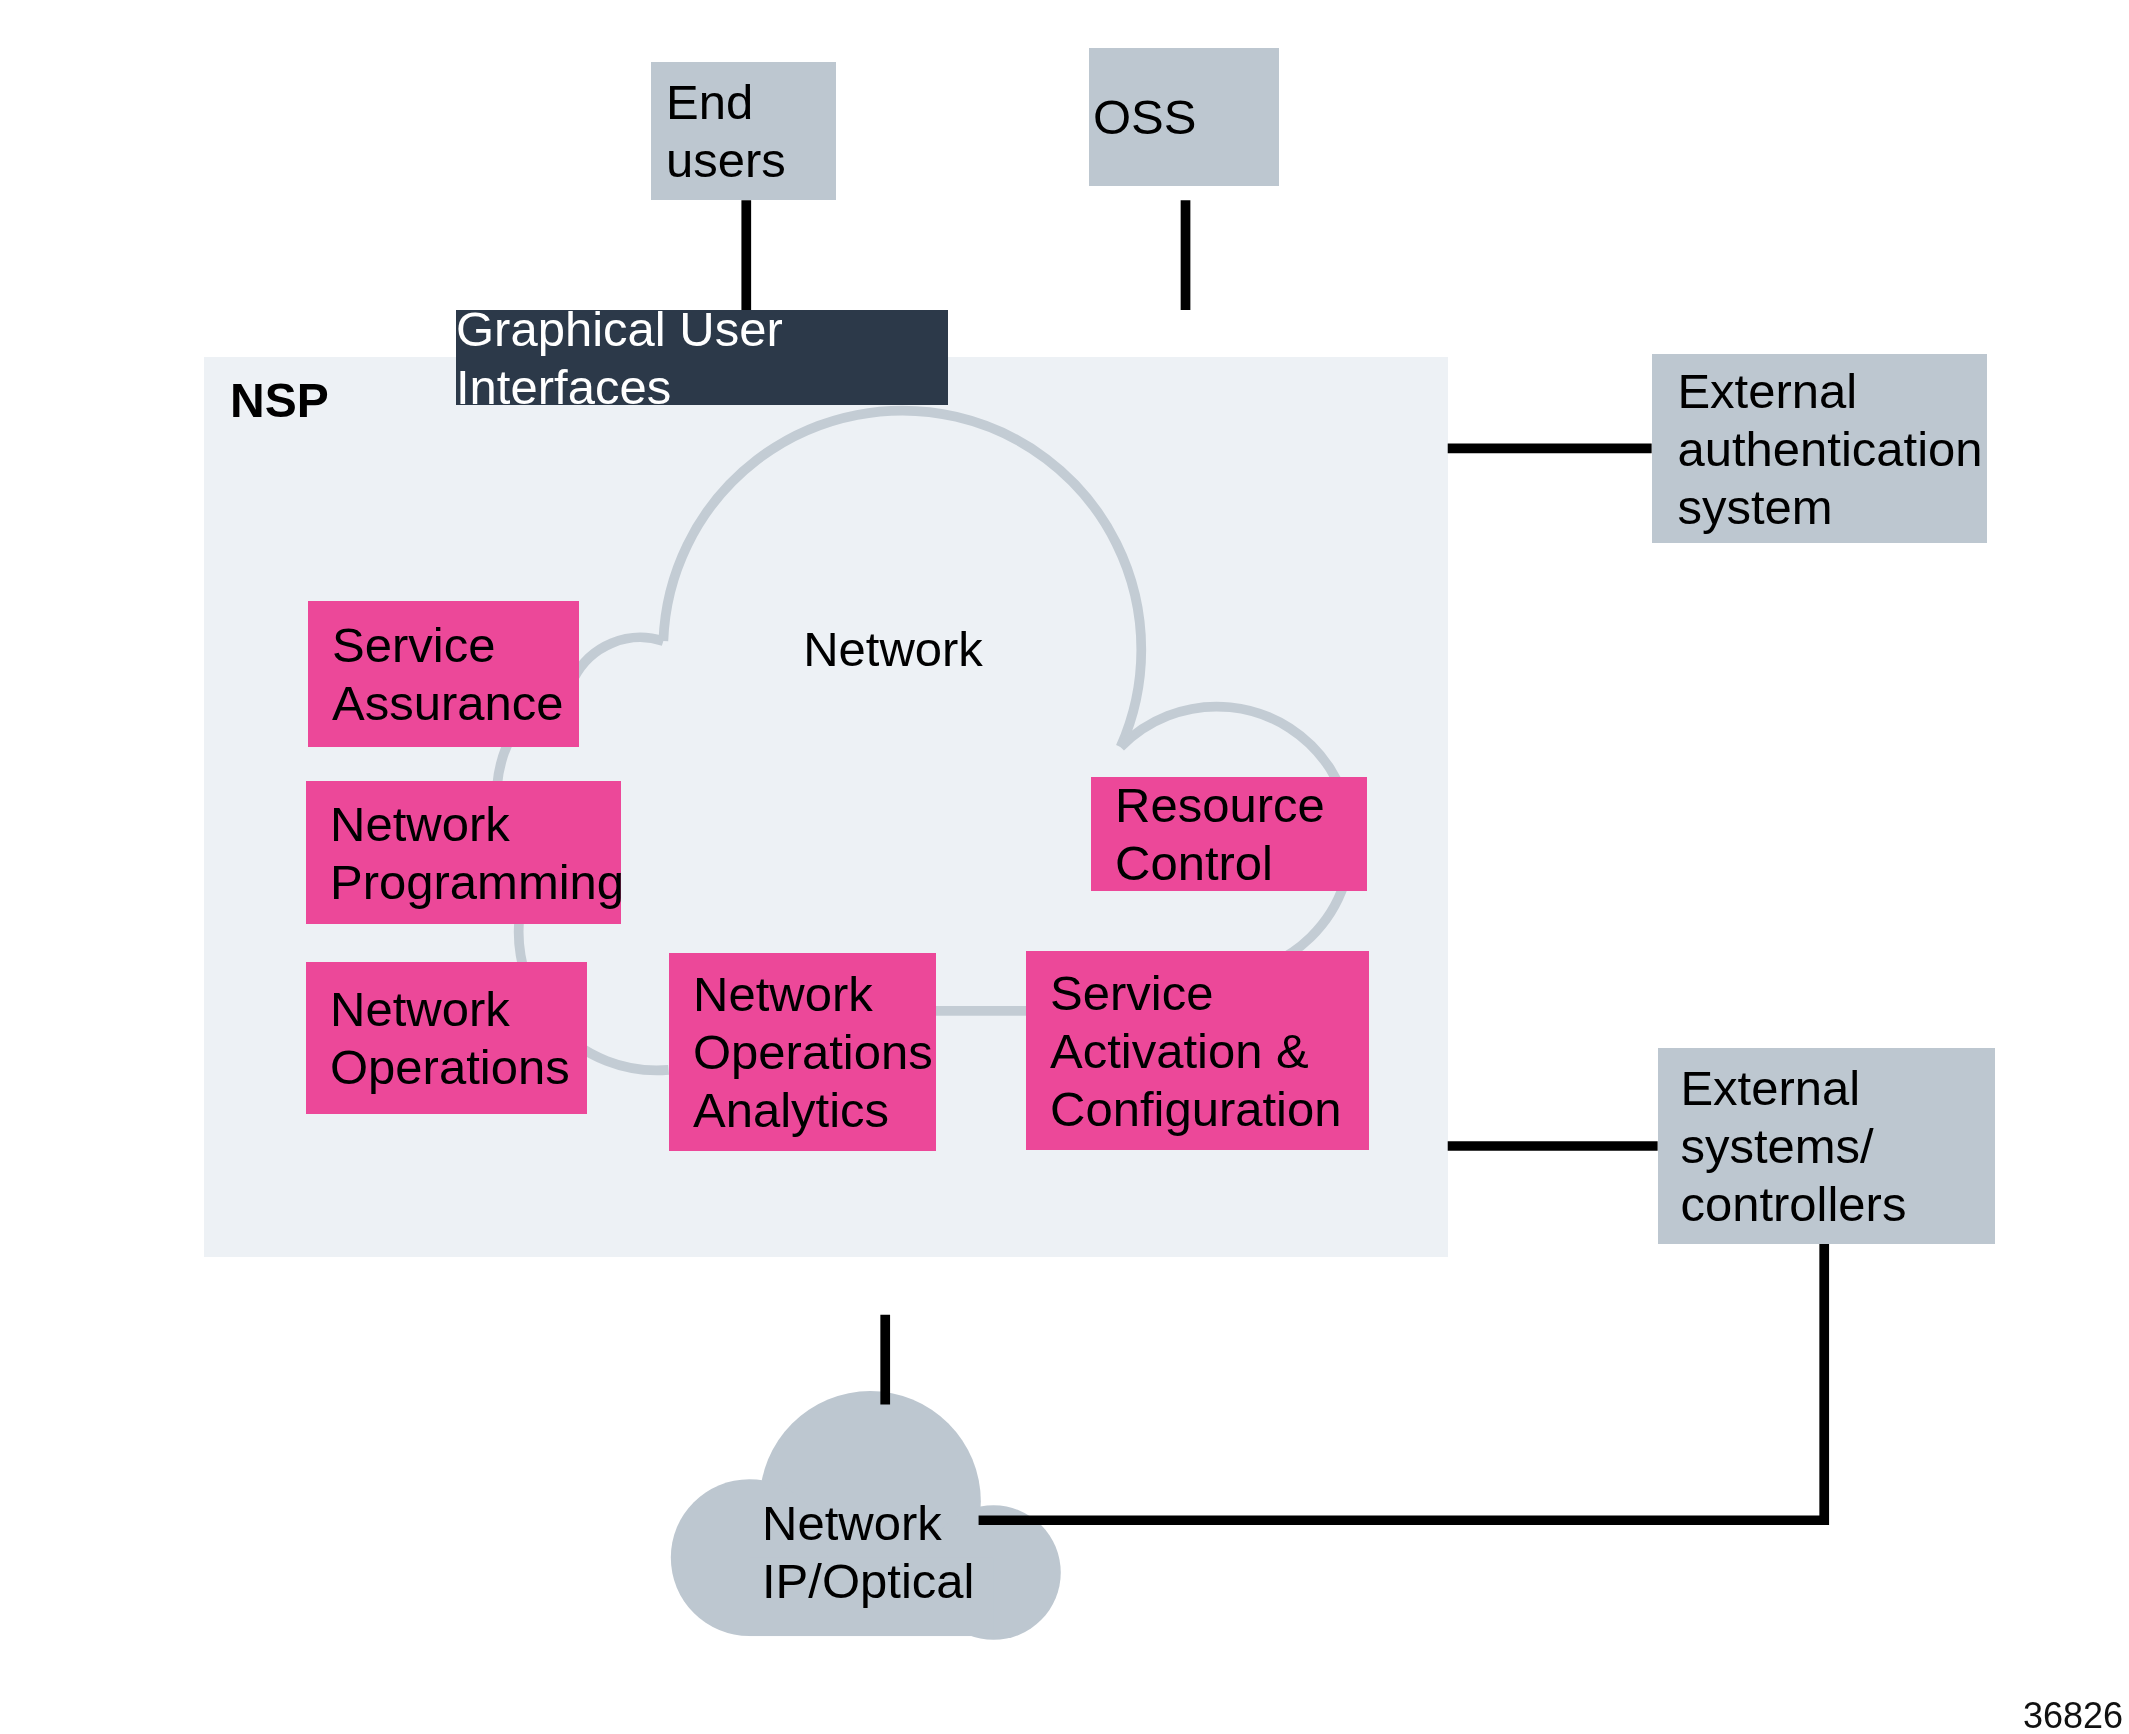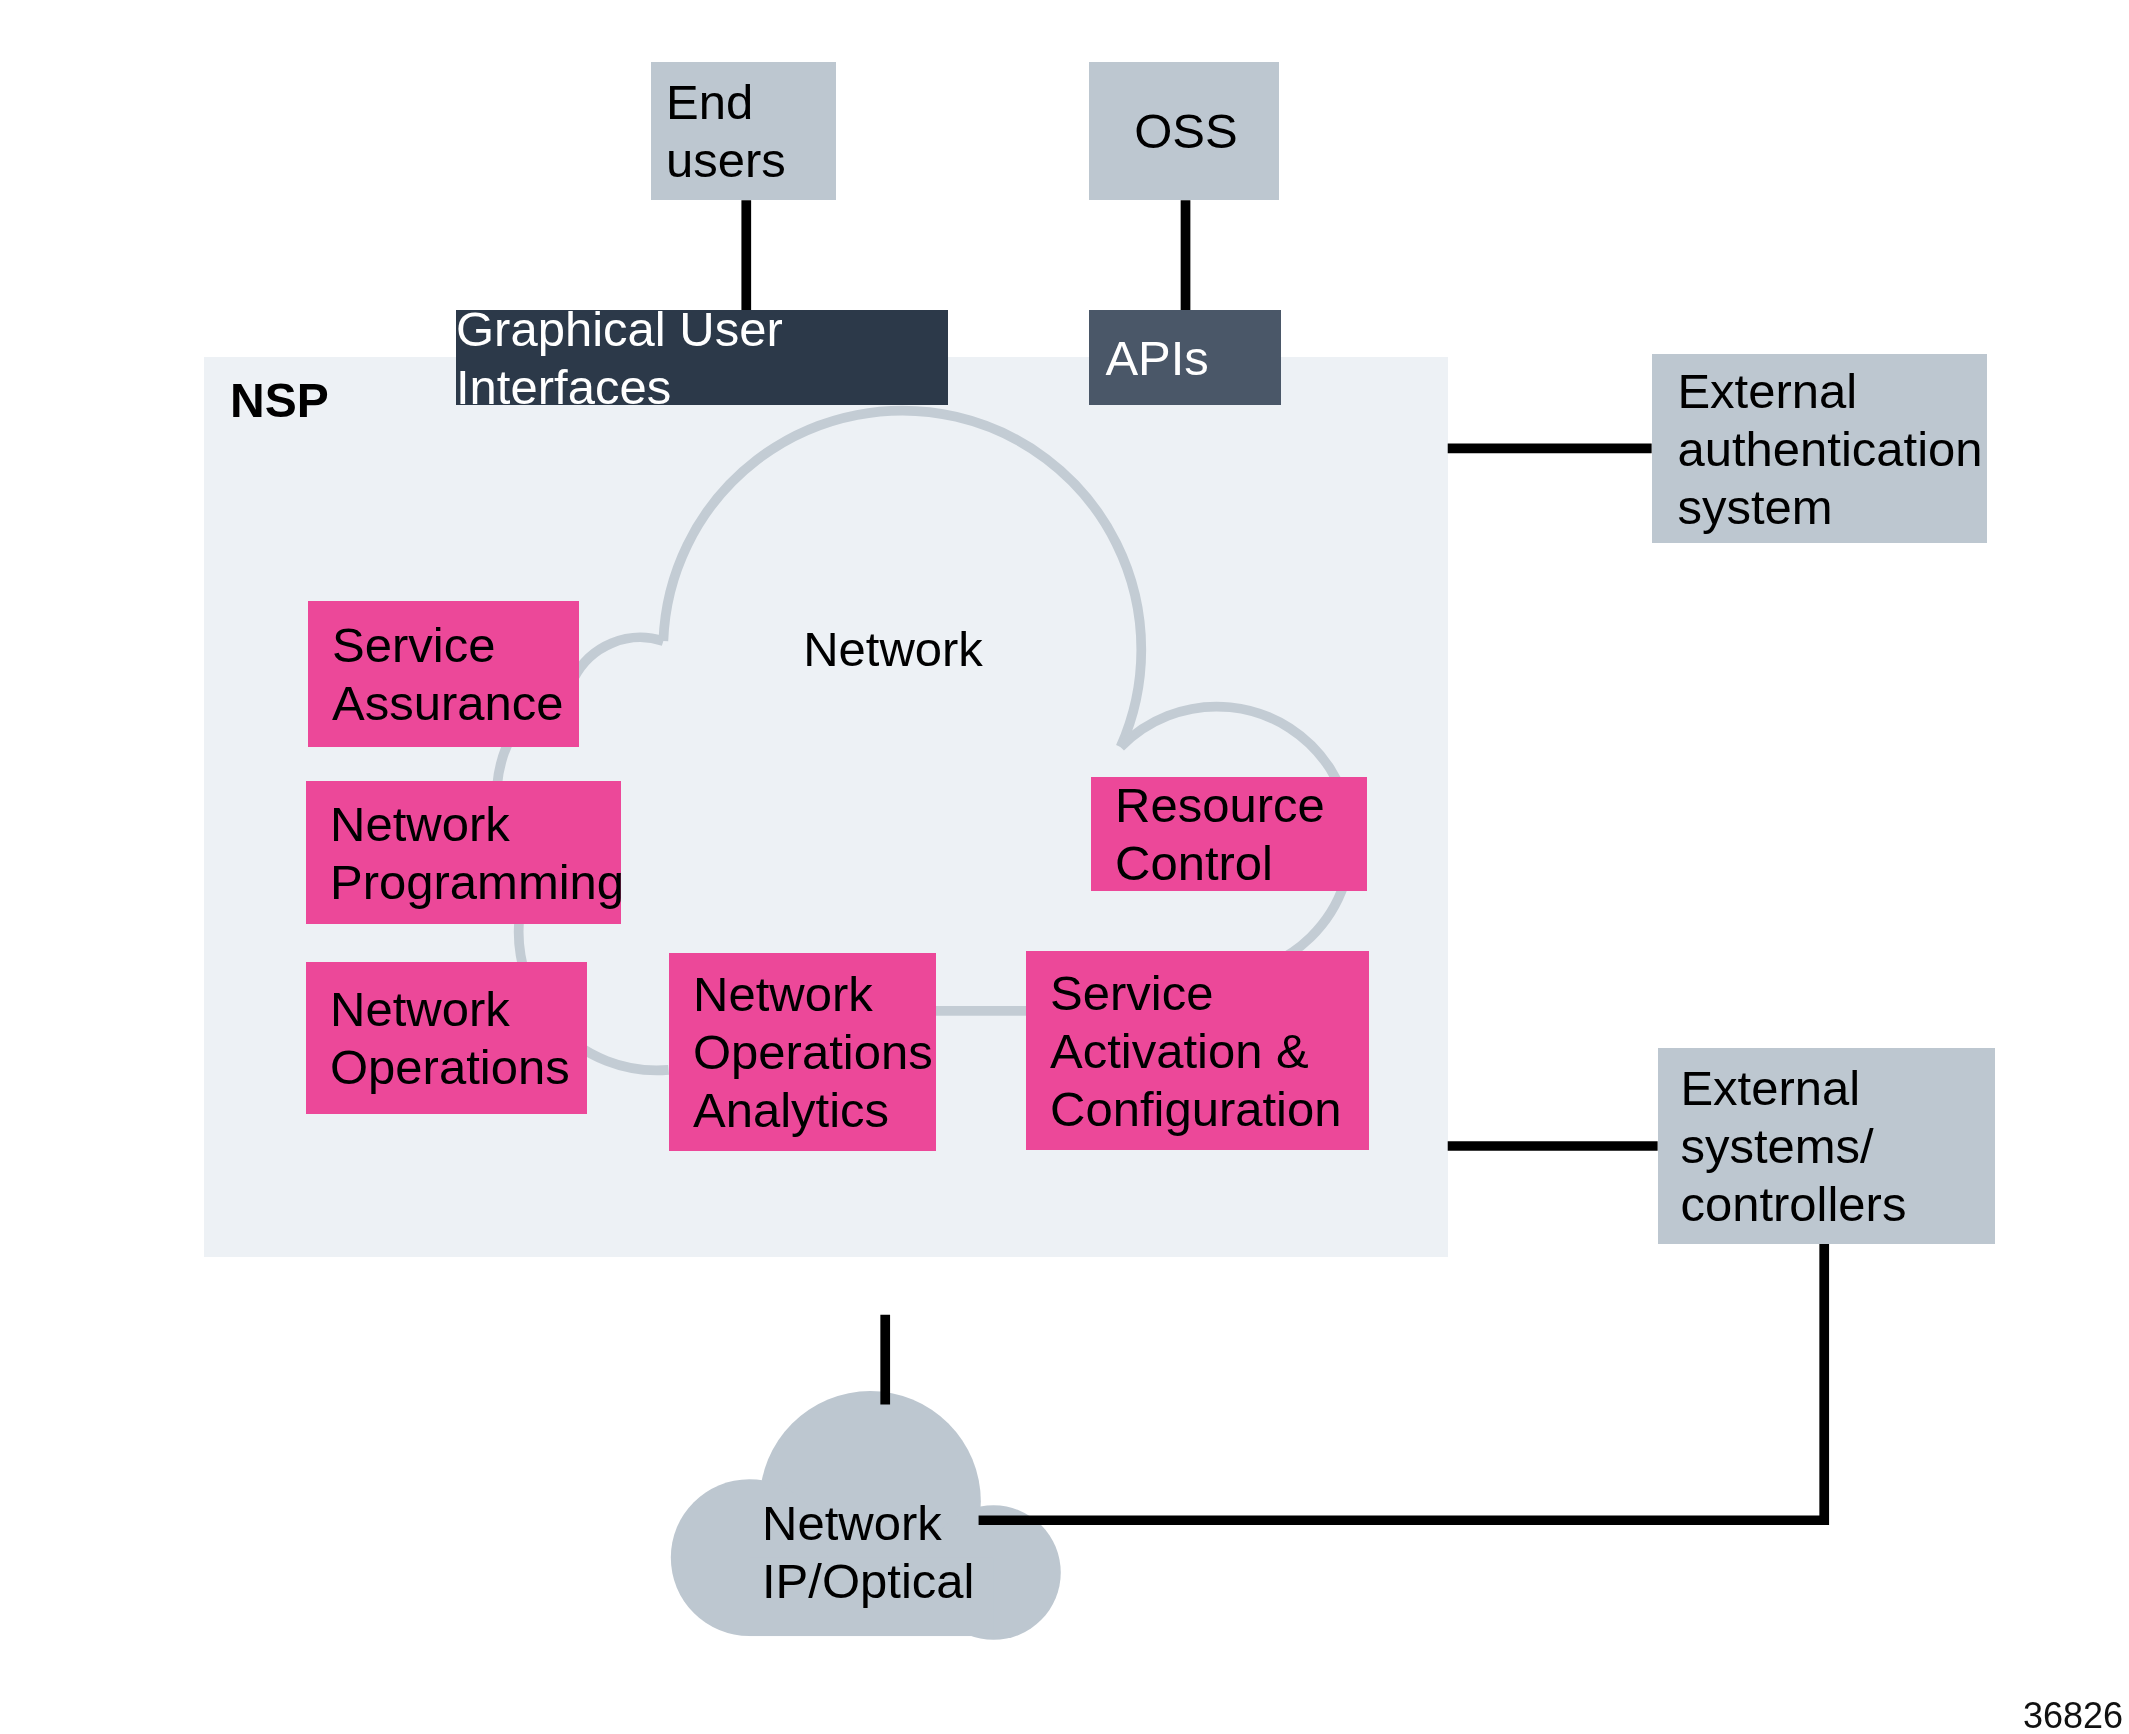--- a/index.html
+++ b/index.html
@@ -54,29 +54,26 @@
       <path d="M 1938 1534 L 2219 1534"></path>
       <path d="M 1185 1760 L 1185 1880"></path>
       <path d="M 1310 2035 L 2442 2035 L 2442 1665"></path>
     </g>
   </svg>
 
   <div class="box ext" style="left:651px; top:62px; width:185px; height:138px;">
     <span class="label">End
 users</span>
   </div>
-  <div class="box ext" style="left:1089px; top:62px; width:190px; height:138px; padding-left:4px;justify-content:center;">
+  <div class="box ext" style="left:1089px; top:48px; width:190px; height:138px; padding-left:4px;">
     <span class="label">OSS</span>
   </div>
 
   <div class="box bar-gui" style="left:456px; top:310px; width:492px; height:95px;">
     <span class="label">Graphical User Interfaces</span>
-  </div>
-  <div class="box bar-apis" style="left:1089px; top:310px; width:192px; height:95px;">
-    <span class="label">APIs</span>
   </div>
 
   <div class="floating nsp-title" style="left:230px; top:372px;">NSP</div>
 
   <div class="floating platform-title" style="left:777px; top:620px;">Network</div>
 
   <div class="box mod" style="left:308px; top:601px; width:271px; height:146px;">
     <span class="label">Service
 Assurance</span>
   </div>

